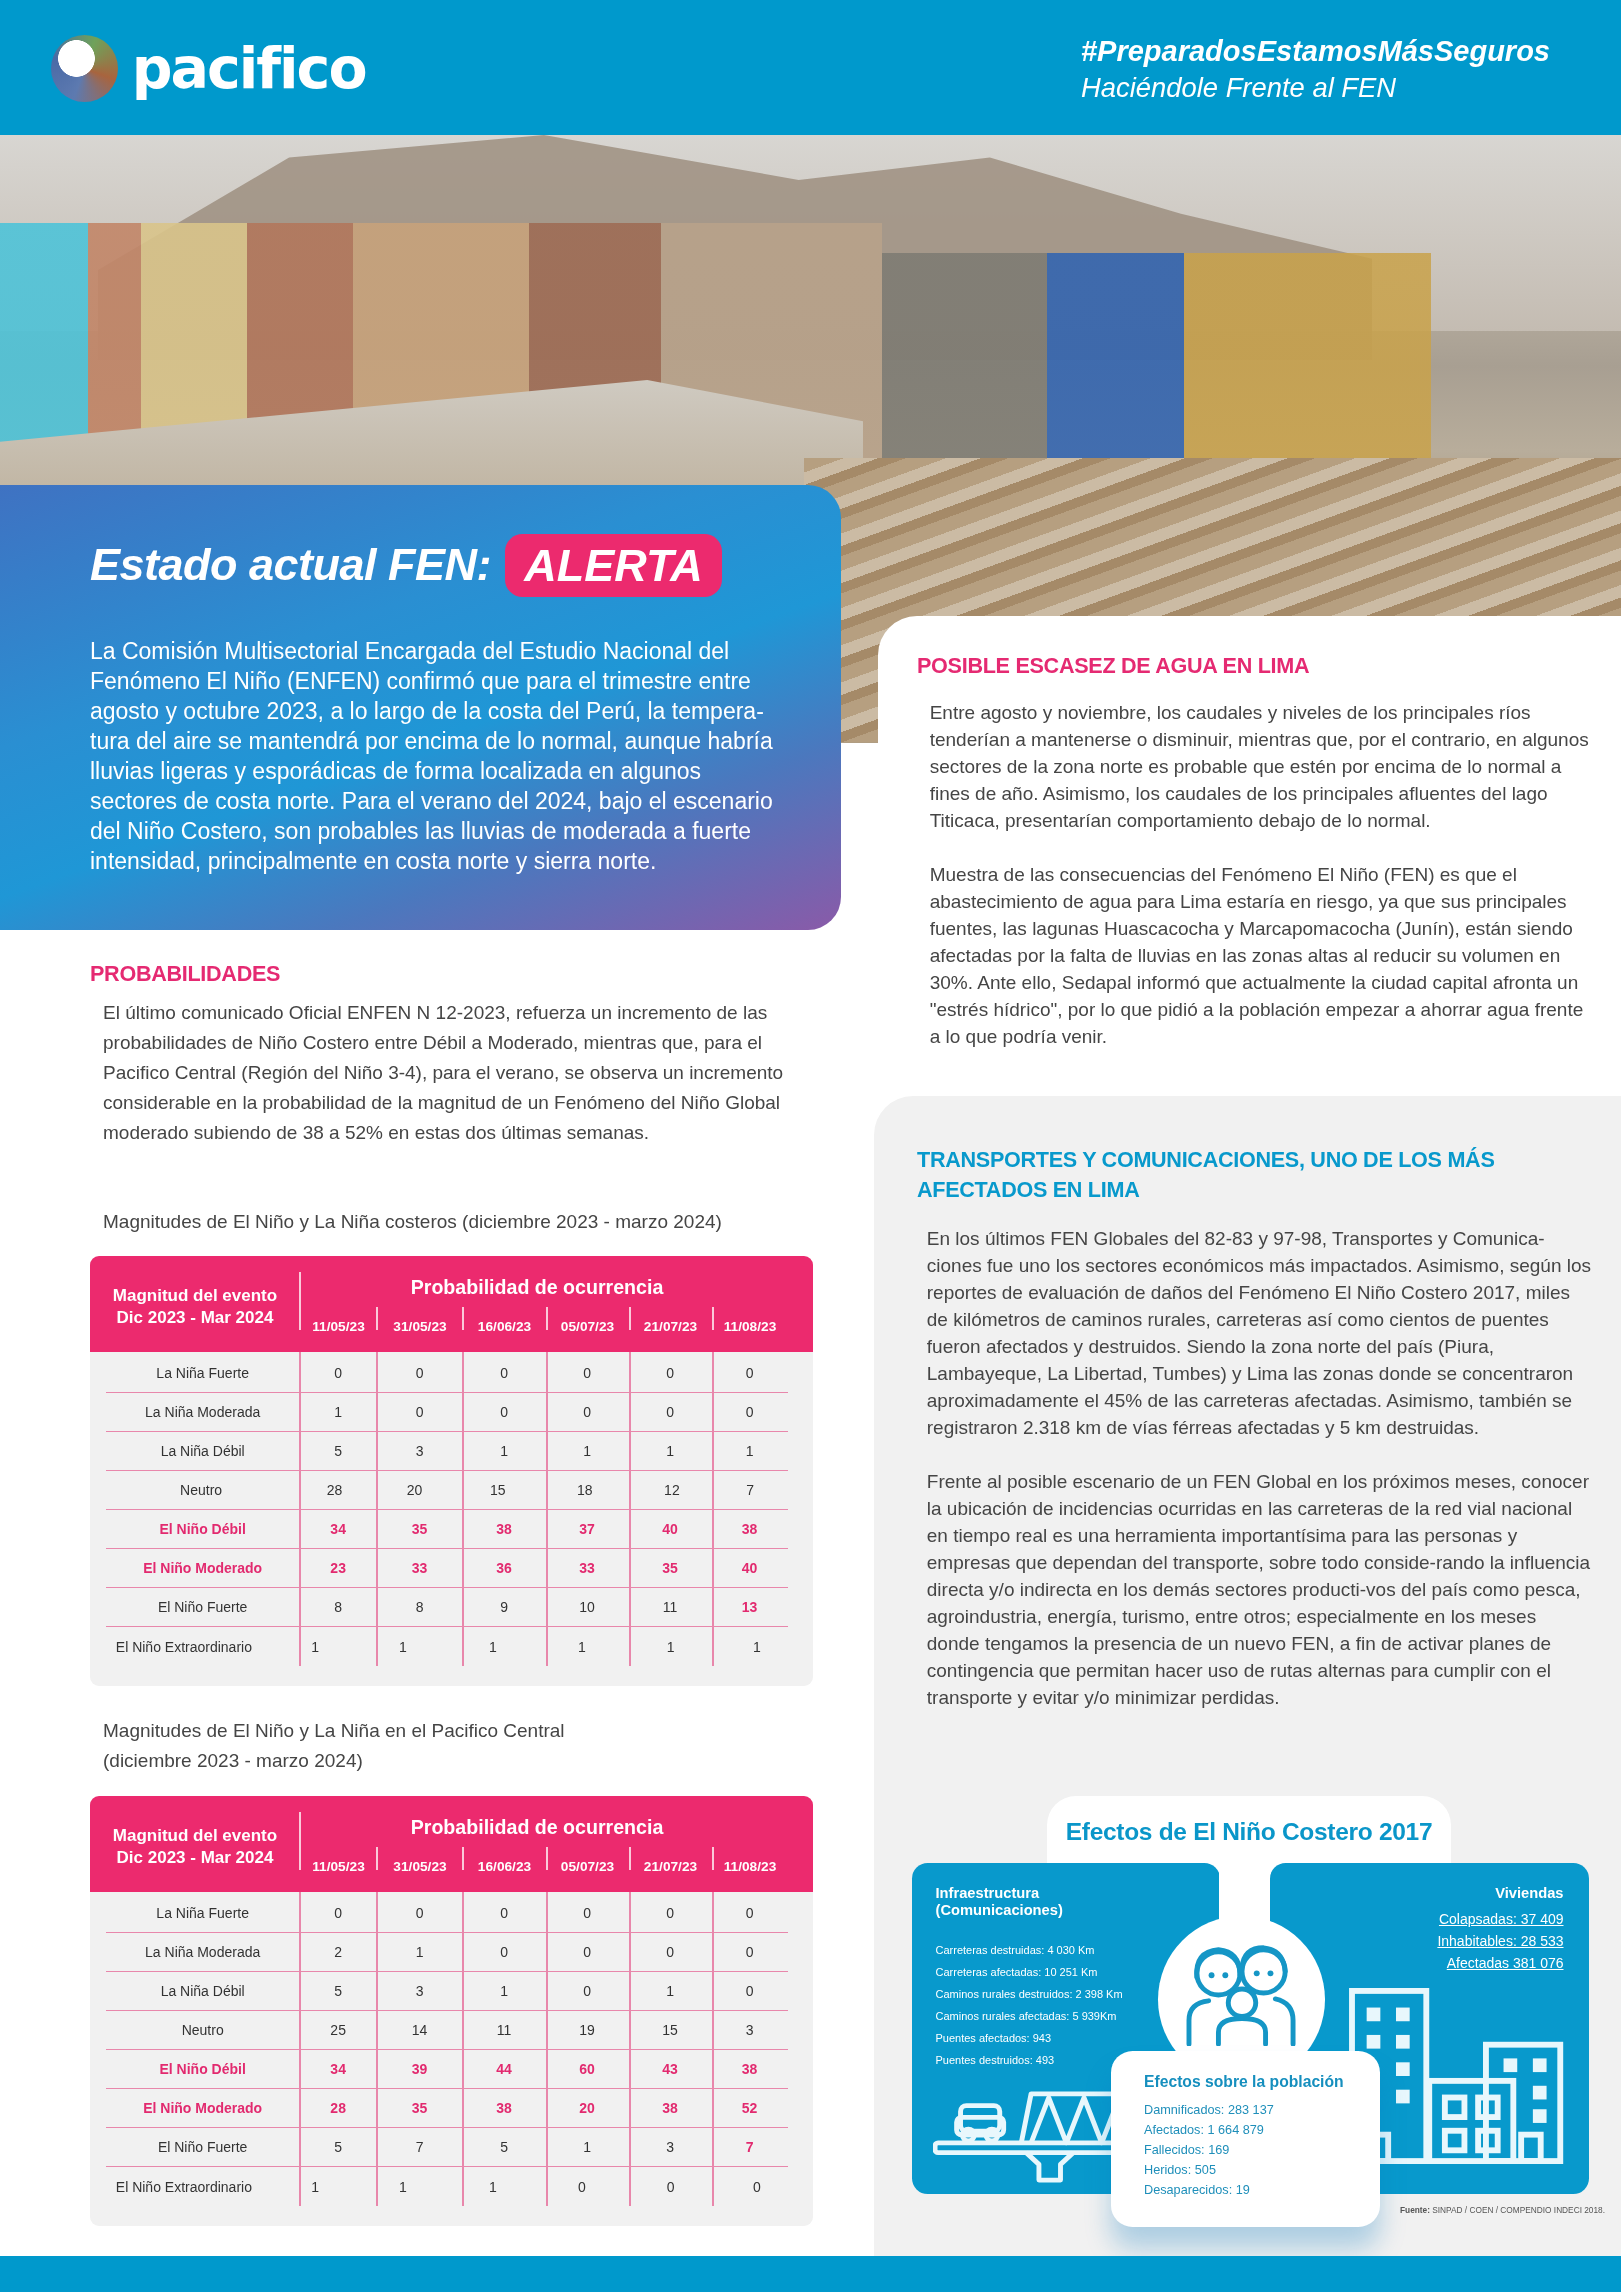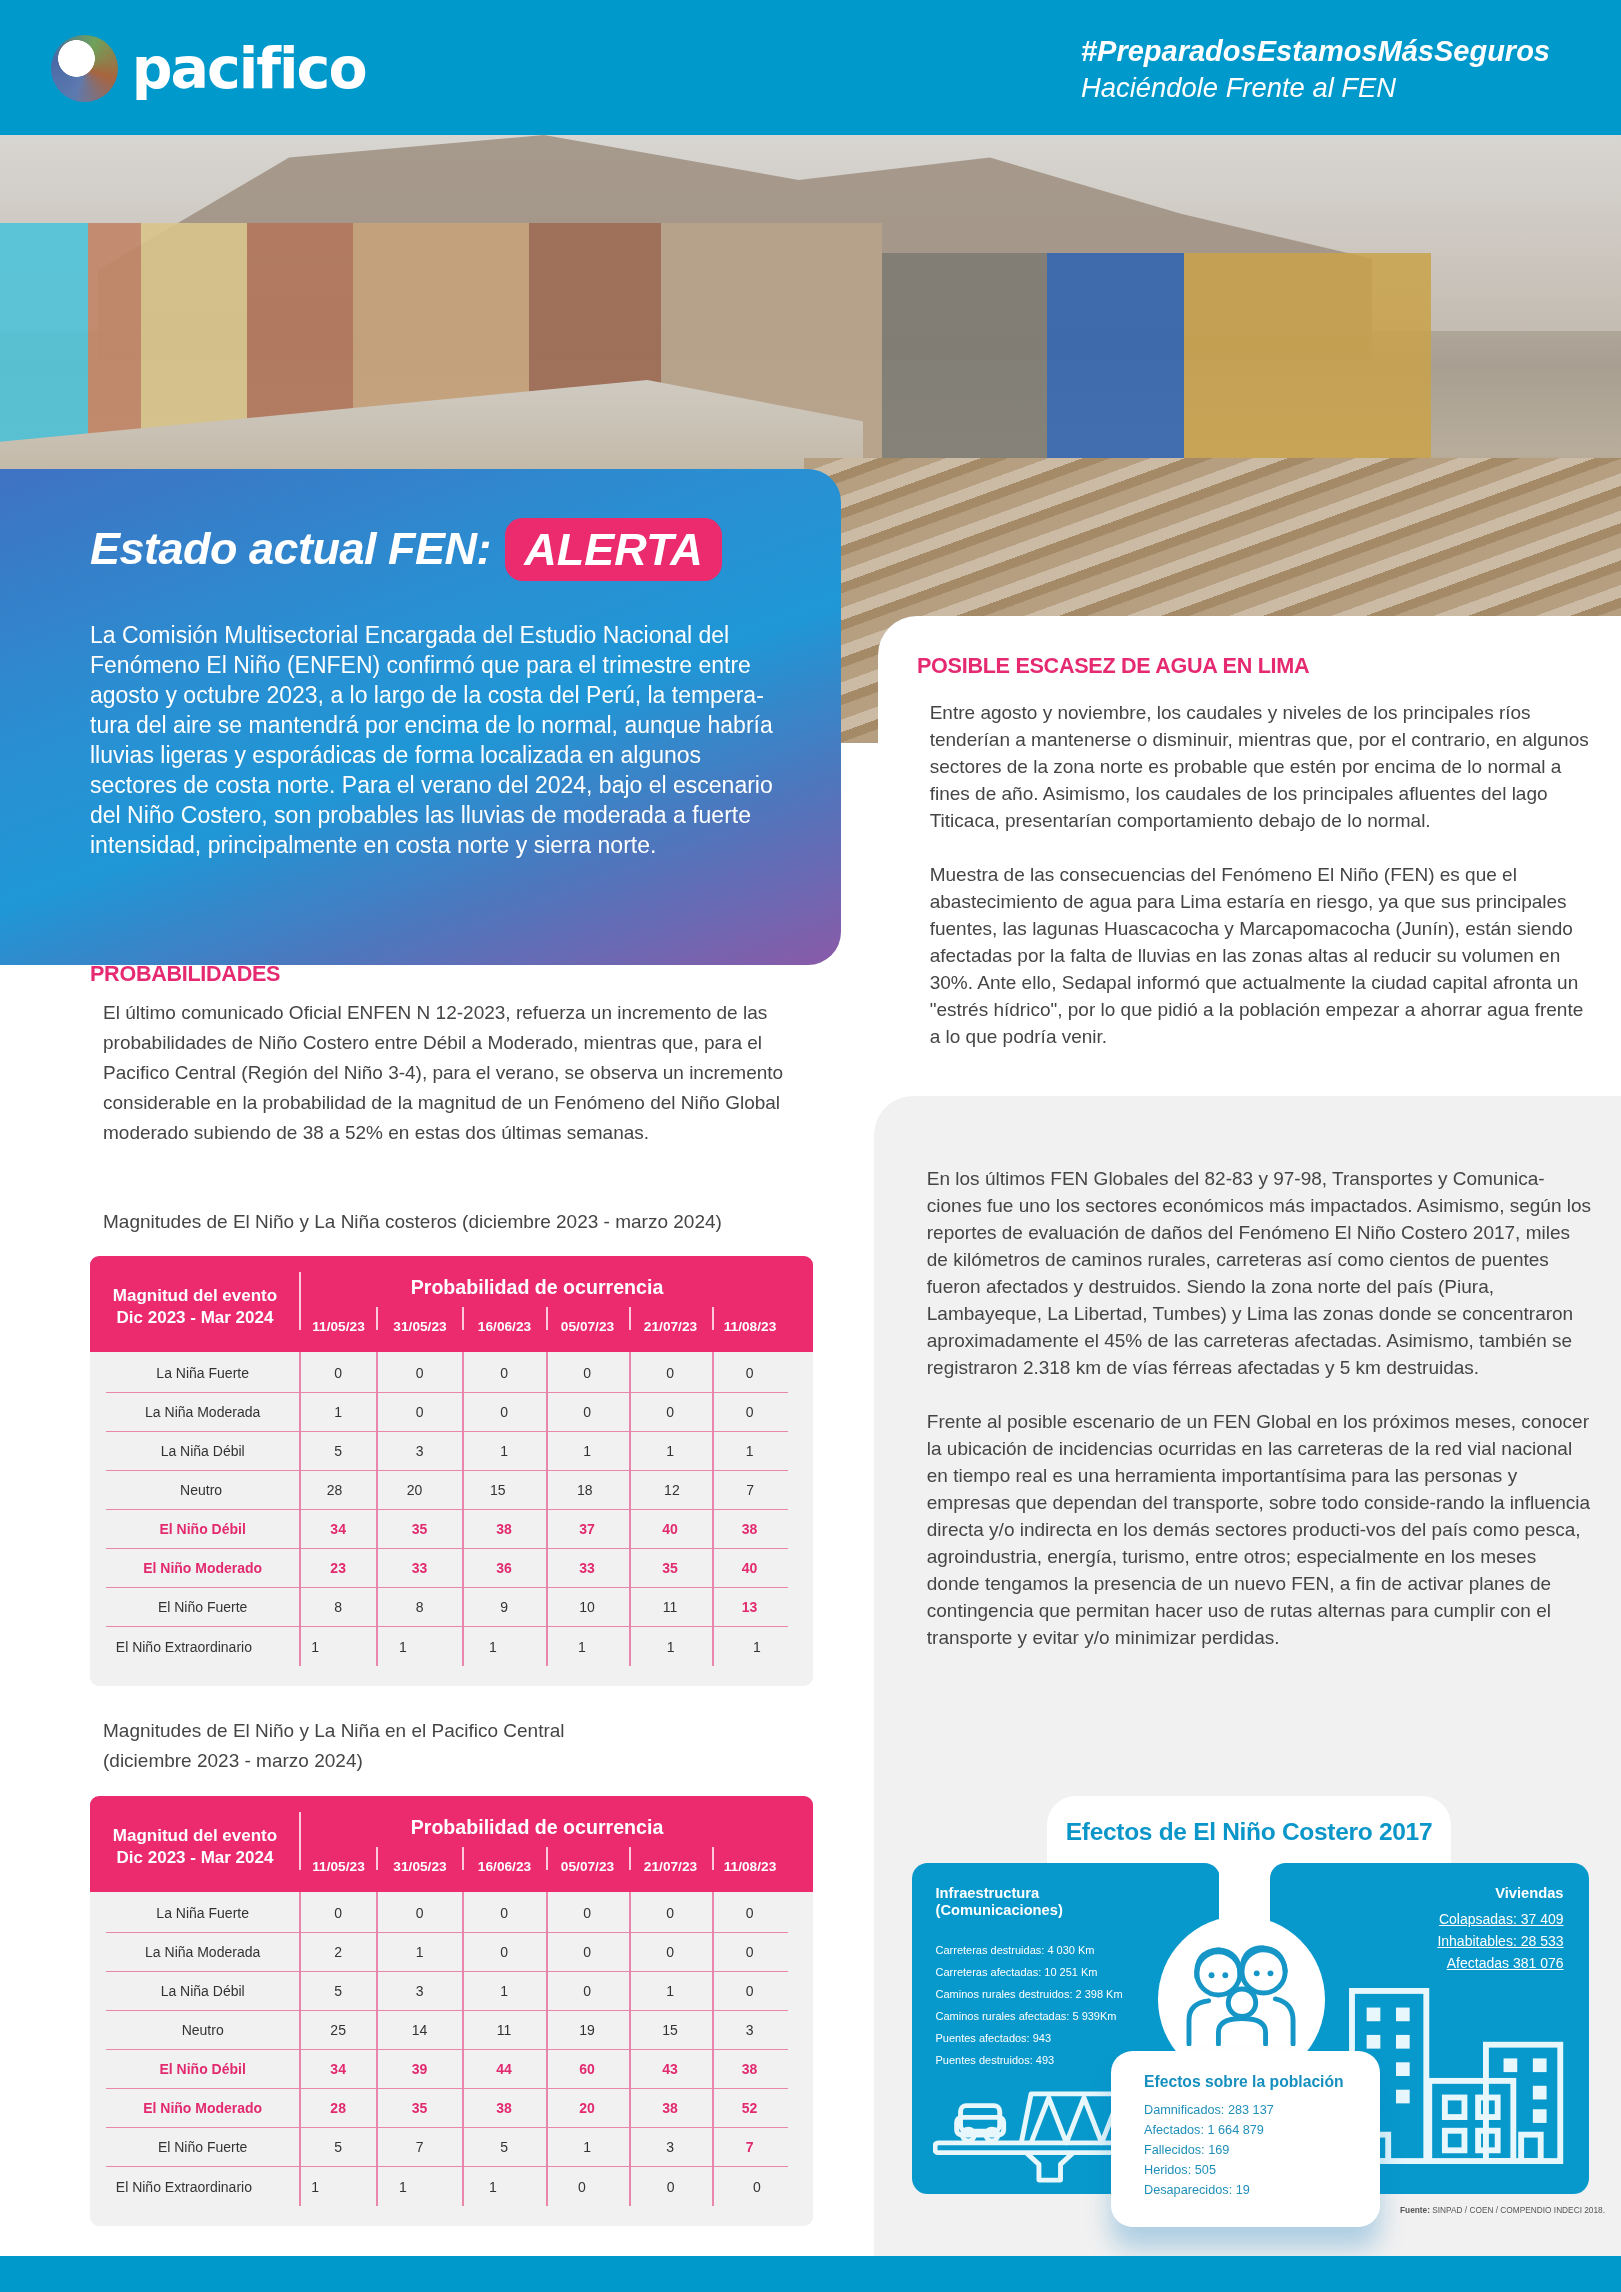--- a/index.html
+++ b/index.html
@@ -21,21 +21,21 @@
   .hero { position: absolute; left: 0; top: 135px; width: 1621px; height: 608px; overflow: hidden;
     background: linear-gradient(180deg, #c9c6c0 0%, #bdb4a6 20%, #a89f92 38%, #b8ad9b 52%, #a59174 68%, #b09d82 100%); }
   .hero .sky { position: absolute; left: 0; top: 0; width: 100%; height: 196px; background: linear-gradient(180deg, #d8d6d2, #c4bcb2); }
   .hero .mountain { position: absolute; left: 98px; top: 0; width: 1274px; height: 225px; background: #9e8f80; clip-path: polygon(0 60%, 15% 10%, 35% 0, 55% 20%, 70% 10%, 85% 35%, 100% 55%, 100% 100%, 0 100%); opacity: .85; }
   .hero .town { position: absolute; left: 0; top: 88px; width: 882px; height: 265px; background: linear-gradient(90deg, #4ec3d8 0 10%, #c28668 10% 16%, #d9c48a 16% 28%, #b2775c 28% 40%, #c7a27b 40% 60%, #9e6c55 60% 75%, #b8a28a 75% 100%); opacity: .9; }
   .hero .wall { position: absolute; left: 0; top: 245px; width: 863px; height: 206px; background: linear-gradient(180deg, #cfcac1, #b5a48a); clip-path: polygon(0 30%, 75% 0, 100% 20%, 100% 100%, 0 100%); }
   .hero .gate { position: absolute; left: 882px; top: 118px; width: 549px; height: 245px; background: linear-gradient(90deg, #7c7a72 0 30%, #2d62b2 30% 55%, #c9a24a 55% 100%); opacity: .85; }
   .hero .river { position: absolute; left: 804px; top: 323px; width: 817px; height: 284px; background: repeating-linear-gradient(160deg, #b69f80 0 13.7px, #cbbba4 13.7px 25.5px, #a58a68 25.5px 35px); }
 
   
-  .alert { position: absolute; left: 0; top: 469px; width: 841px; height: 496px; border-radius: 0 33px 33px 0;
+  .alert { position: absolute; left: 0; top: 485px; width: 841px; height: 445px; border-radius: 0 33px 33px 0;
     background: linear-gradient(160deg, #3f72c2 0%, #2a8fd2 35%, #1f97d6 55%, #4b78be 75%, #8a5aa8 100%); padding: 49px 49px 16px 90px; color: #fff; }
   .alert-title { display: flex; align-items: center; }
   .alert-title h1 { font-size: 45px; font-weight: bold; font-style: italic; color: #fff; letter-spacing: -0.5px; }
   .alert-badge { margin-left: 13.7px; background: #ec2a6e; color: #fff; font-size: 45px; font-weight: bold; font-style: italic; padding: 5.9px 19.6px; border-radius: 17.6px; line-height: 51px; }
   .alert p { margin-top: 39px; font-size: 23px; line-height: 30px; color: #fff; }
 
   
   .water-card { position: absolute; left: 878px; top: 616px; width: 743px; height: 480px; background: #fff; border-radius: 39px 0 0 0; padding: 37px 29px 0 39px; }
   .sec-title-pink { font-size: 21.6px; font-weight: bold; color: #e52a72; letter-spacing: -0.3px; }
   .water-card p { margin-top: 19.6px; padding-left: 12.7px; font-size: 19px; line-height: 27px; color: #454545; }
@@ -122,20 +122,21 @@
   <p>La Comisión Multisectorial Encargada del Estudio Nacional del Fenómeno El Niño (ENFEN) confirmó que para el trimestre entre agosto y octubre 2023, a lo largo de la costa del Perú, la tempera-tura del aire se mantendrá por encima de lo normal, aunque habría lluvias ligeras y esporádicas de forma localizada en algunos sectores de costa norte. Para el verano del 2024, bajo el escenario del Niño Costero, son probables las lluvias de moderada a fuerte intensidad, principalmente en costa norte y sierra norte.</p>
 </div>
 
 <div class="water-card">
   <div class="sec-title-pink">POSIBLE ESCASEZ DE AGUA EN LIMA</div>
   <p>Entre agosto y noviembre, los caudales y niveles de los principales ríos tenderían a mantenerse o disminuir, mientras que, por el contrario, en algunos sectores de la zona norte es probable que estén por encima de lo normal a fines de año. Asimismo, los caudales de los principales afluentes del lago Titicaca, presentarían comportamiento debajo de lo normal.</p>
   <p>Muestra de las consecuencias del Fenómeno El Niño (FEN)  es que el abastecimiento de agua para Lima estaría en riesgo, ya que sus principales fuentes, las lagunas Huascacocha y Marcapomacocha (Junín), están siendo afectadas por la falta de lluvias en las zonas altas al reducir su volumen en 30%. Ante ello, Sedapal informó que actualmente la ciudad capital afronta un "estrés hídrico", por lo que pidió a la población empezar a ahorrar agua frente a lo que podría venir.</p>
 </div>
 
 <div class="transport">
+  <div class="sec-title-blue">TRANSPORTES Y COMUNICACIONES, UNO DE LOS MÁS AFECTADOS EN LIMA</div>
   <p>En los últimos FEN Globales del 82-83 y 97-98, Transportes y Comunica-ciones fue uno los sectores económicos más impactados. Asimismo, según los reportes de evaluación de daños del Fenómeno El Niño Costero 2017, miles de kilómetros de  caminos rurales, carreteras así como cientos de puentes fueron afectados y destruidos. Siendo la zona norte del país (Piura, Lambayeque, La Libertad, Tumbes) y Lima las zonas donde se concentraron aproximadamente el 45% de las carreteras afectadas. Asimismo, también se registraron 2.318 km de vías férreas afectadas y 5 km destruidas.</p>
   <p>Frente al posible escenario de un FEN Global en los próximos meses, conocer la ubicación de incidencias ocurridas en las carreteras de la red vial nacional en tiempo real es una herramienta importantísima para las personas y empresas que dependan del transporte, sobre todo conside-rando la influencia directa y/o indirecta en los demás sectores producti-vos del país como pesca, agroindustria, energía, turismo, entre otros; especialmente en los meses donde tengamos la presencia de un nuevo FEN, a fin de activar planes de contingencia que permitan hacer uso de rutas alternas para cumplir con el transporte y evitar y/o minimizar perdidas.</p>
 </div>
 
 <div class="info-title-box">
   <span>Efectos de El Niño Costero 2017</span>
 </div>
 
 <div class="info-left">
   <h3>

